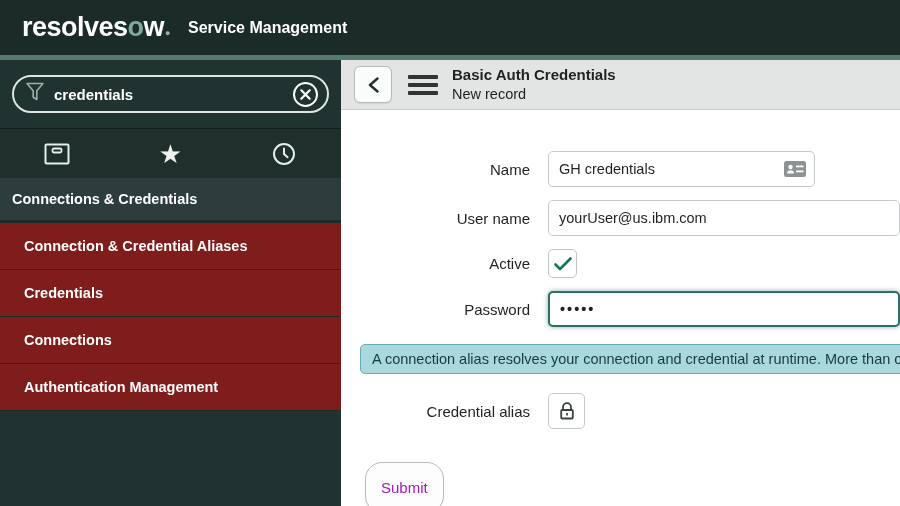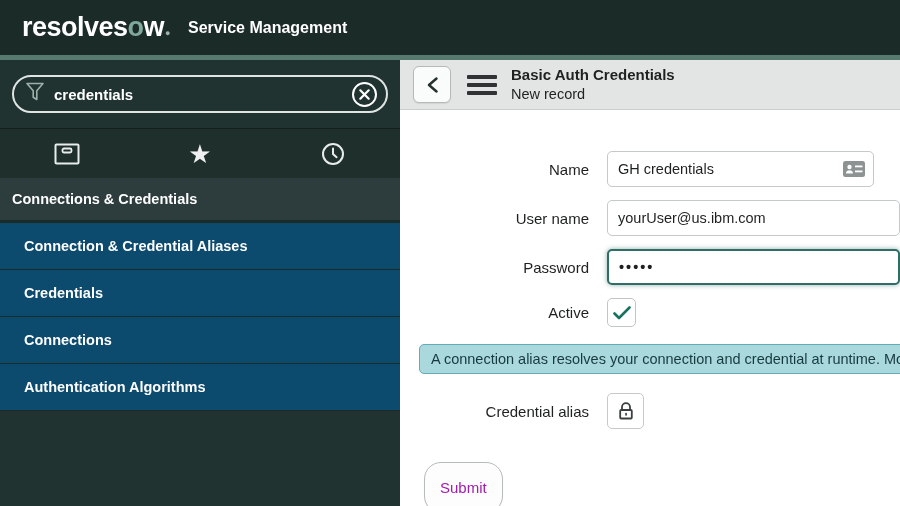--- a/index.html
+++ b/index.html
@@ -11,33 +11,33 @@
   .logo .accent { color:#7fa99a; }
   .logo .tm { font-size:9px; color:#9fb0ab; margin-left:1px; }
   .product-name { color:#ffffff; font-size:16px; font-weight:600; margin-left:18px; }
 
   .accent-strip { height:5px; background:#577a6e; }
 
   
   .layout { display:flex; height:446px; }
 
   
-  .sidebar { width:400px; background:#213330; display:flex; flex-direction:column; flex-shrink:0; }
+  .sidebar { width:341px; background:#213330; display:flex; flex-direction:column; flex-shrink:0; }
   .search-wrap { padding:15px 12px 15px 12px; }
   .search-pill { height:38px; border:2px solid #dfe5e3; border-radius:19px; display:flex; align-items:center; padding:0 8px 0 12px; }
   .search-pill .funnel { flex-shrink:0; }
   .search-input { background:transparent; border:none; outline:none; color:#ffffff; font-size:15px; font-weight:600; font-family:"Liberation Sans", sans-serif; margin-left:10px; flex:1; min-width:0; }
   .clear-btn { width:27px; height:27px; flex-shrink:0; cursor:pointer; background:none; border:none; padding:0; }
 
   .tabs-row { height:50px; border-top:1px solid #121f1c; background:#1f302c; display:flex; }
   .tab { flex:1; display:flex; align-items:center; justify-content:center; cursor:pointer; }
   .tab .star-glyph { color:#eef1f0; font-size:26px; line-height:1; }
 
   .nav-section-header { background:#2d3c3c; color:#fdfdfd; font-size:14.5px; font-weight:600; padding:13px 12px; border-bottom:3px solid #1b2b28; cursor:pointer; }
-  .nav-item { background:#0c4a6e; color:#fdfdfd; font-size:14.5px; font-weight:600; padding:15px 12px 15px 24px; border-bottom:1px solid #1b2b28; cursor:pointer; }
+  .nav-item { background:#7f1d1d; color:#fdfdfd; font-size:14.5px; font-weight:600; padding:15px 12px 15px 24px; border-bottom:1px solid #1b2b28; cursor:pointer; }
   .nav-rest { flex:1; background:#213330; }
 
   
   .main { flex:1; display:flex; flex-direction:column; background:#ffffff; overflow:hidden; }
   .record-header { height:50px; background:#e3e5e4; border-bottom:1px solid #c9cdcd; display:flex; align-items:center; padding-left:13px; flex-shrink:0; }
   .back-btn { width:38px; height:37px; background:#fafbfb; border:1px solid #b4bab9; border-radius:6px; display:flex; align-items:center; justify-content:center; cursor:pointer; box-shadow:0 1px 1px rgba(0,0,0,.08); }
   .hamburger { width:30px; margin-left:16px; cursor:pointer; }
   .hamburger div { height:4px; background:#2f3333; border-radius:1px; margin:4px 0; }
   .record-title-block { margin-left:14px; line-height:1.25; }
   .record-title { font-size:15px; font-weight:bold; color:#1d2120; }
@@ -112,21 +112,21 @@
             <circle cx="12" cy="12" r="10" fill="none" stroke="#e8ecea" stroke-width="2"></circle>
             <path d="M12 6.5V12l3.6 3.2" fill="none" stroke="#e8ecea" stroke-width="2" stroke-linecap="round"></path>
           </svg>
       </div>
     </div>
 
     <div class="nav-section-header">Connections &amp; Credentials</div>
     <div class="nav-item">Connection &amp; Credential Aliases</div>
     <div class="nav-item">Credentials</div>
     <div class="nav-item">Connections</div>
-    <div class="nav-item">Authentication Algorithms</div>
+    <div class="nav-item">Authentication Management</div>
     <div class="nav-rest"></div>
   </div>
 
   <div class="main">
     <div class="record-header">
       <button class="back-btn">
         <svg width="13" height="16" viewBox="0 0 13 16">
             <path d="M10.5 1.5L3 8l7.5 6.5" fill="none" stroke="#23302e" stroke-width="2.4" stroke-linecap="round" stroke-linejoin="round"></path>
           </svg>
       </button>
@@ -158,31 +158,31 @@
           </button>
         </div>
       </div>
 
       <div class="form-row">
         <label class="field-label">User name</label>
         <input class="text-input plain wide-input" value="yourUser@us.ibm.com" style="">
       </div>
 
       <div class="form-row">
-        <label class="field-label">Password</label>
-        <input class="text-input plain wide-input focused" value="•••••" style="">
-      </div>
-
-      <div class="form-row">
         <label class="field-label">Active</label>
         <div class="checkbox">
           <svg width="18" height="14" viewBox="0 0 18 14">
               <path d="M1.5 7.5l4.5 4.5L16.5 1.5" fill="none" stroke="#17735f" stroke-width="2.6" stroke-linecap="round" stroke-linejoin="round"></path>
             </svg>
         </div>
+      </div>
+
+      <div class="form-row">
+        <label class="field-label">Password</label>
+        <input class="text-input plain wide-input focused" value="•••••" style="">
       </div>
 
       <div class="info-banner">A connection alias resolves your connection and credential at runtime. More than one</div>
 
       <div class="form-row alias-row">
         <label class="field-label">Credential alias</label>
         <button class="lock-btn">
           <svg width="18" height="20" viewBox="0 0 18 20">
               <path d="M5 9V6.2C5 4 6.7 2.2 9 2.2S13 4 13 6.2V9" fill="none" stroke="#3a3f40" stroke-width="1.8"></path>
               <rect x="3.2" y="9" width="11.6" height="8.5" rx="1" fill="none" stroke="#3a3f40" stroke-width="1.8"></rect>

